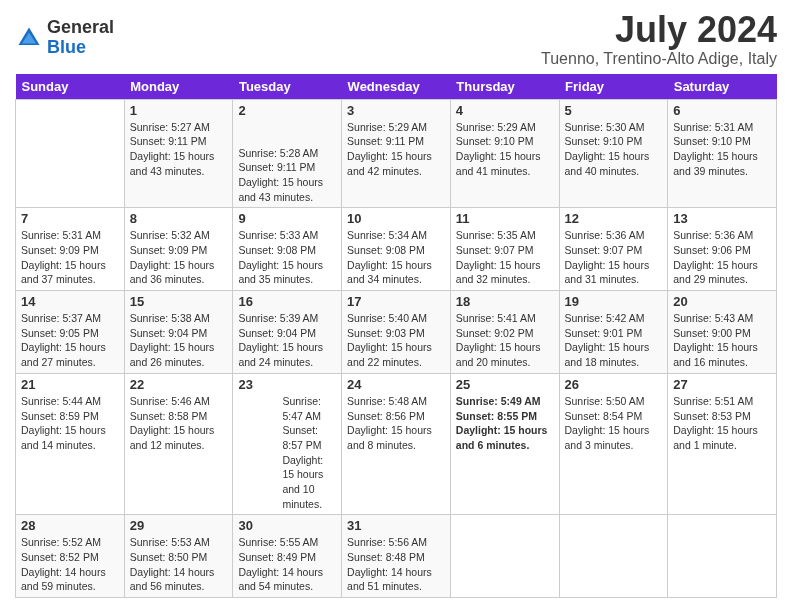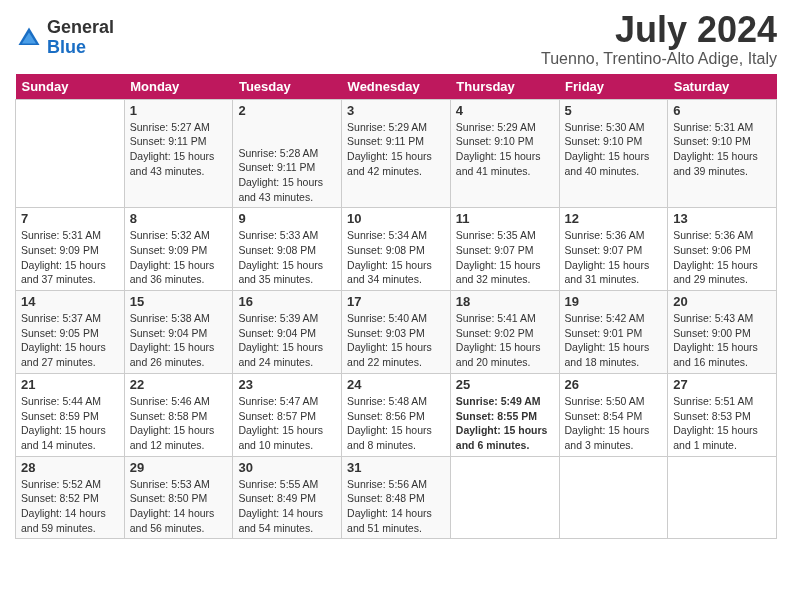--- a/index.html
+++ b/index.html
@@ -54,21 +54,21 @@
       font-size: 16px;
       color: #555;
       margin-left: 48px;
     }
     table {
       width: 100%;
       border-collapse: collapse;
       font-size: 11px;
     }
     thead tr th {
-      background-color: #be185d;
+      background-color: #6d28d9;
       color: #fff;
       text-align: left;
       padding: 5px 6px;
       font-size: 13px;
       font-weight: bold;
     }
     tbody tr td {
       border: 1px solid #ccc;
       vertical-align: top;
       padding: 3px 5px;
@@ -285,21 +285,21 @@
         </td>
         <td>
           <span class="day-number">22</span>
           <div class="day-info" style="white-space: pre-line;">Sunrise: 5:46 AM
 Sunset: 8:58 PM
 Daylight: 15 hours
 and 12 minutes.</div>
         </td>
         <td>
           <span class="day-number">23</span>
-          <div class="day-info" style="white-space: pre-line;">Sunrise: 5:47 AM
+          <div class="day-info" style="white-space: pre-line; margin-left: 44px;">Sunrise: 5:47 AM
 Sunset: 8:57 PM
 Daylight: 15 hours
 and 10 minutes.</div>
         </td>
         <td>
           <span class="day-number">24</span>
           <div class="day-info" style="white-space: pre-line;">Sunrise: 5:48 AM
 Sunset: 8:56 PM
 Daylight: 15 hours
 and 8 minutes.</div>

